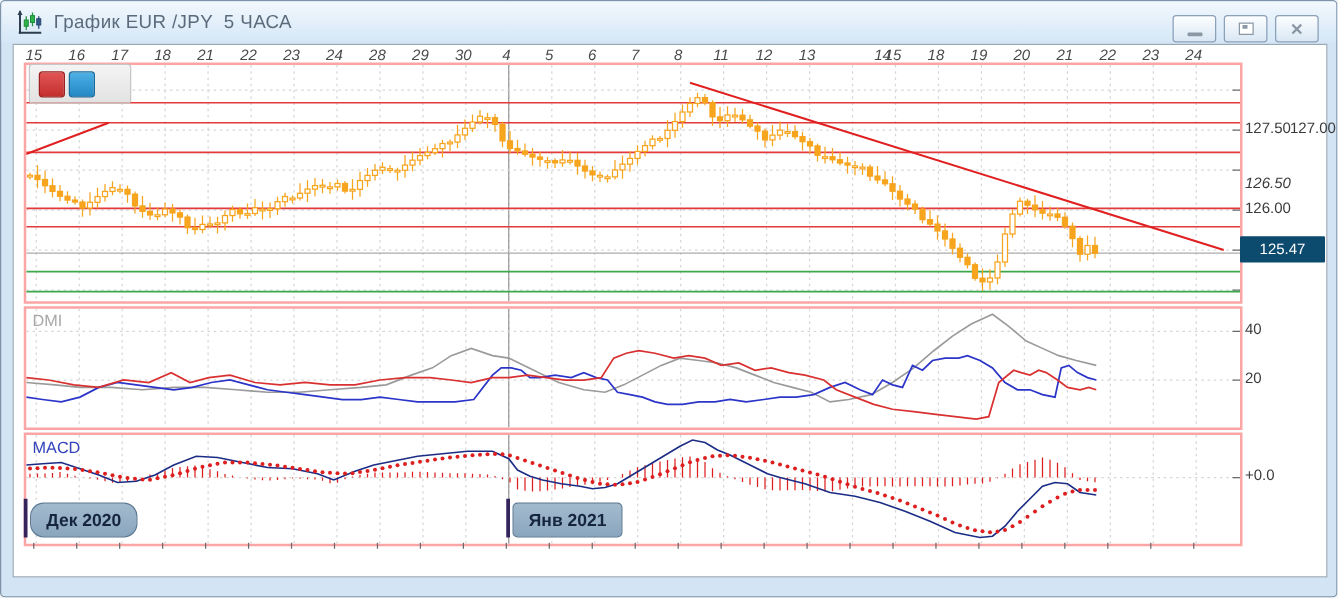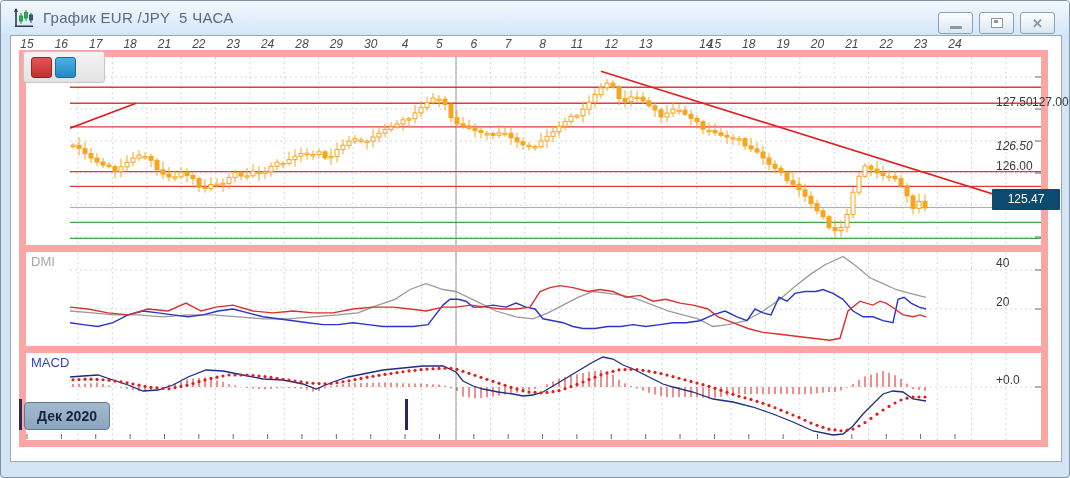--- a/index.html
+++ b/index.html
@@ -7,21 +7,21 @@
   .titlebar{position:absolute;left:0;top:0;width:100%;height:33px;background:linear-gradient(#f2f8fd,#d5e7f7);display:flex;align-items:center;padding-left:12px;box-sizing:border-box;}
   .title-icon{width:22px;height:22px;margin-right:8px;flex:0 0 auto;}
   .title-text{font-size:15px;color:#5b6b7c;letter-spacing:.3px;white-space:pre;}
   .win-controls{position:absolute;right:14px;top:11px;display:flex;gap:6px;}
   .win-btn{width:33px;height:20px;border:1px solid #8ba1b8;border-radius:3px;background:linear-gradient(#fdfeff,#d9e7f3);display:flex;align-items:center;justify-content:center;cursor:default;}
   .glyph-min{width:12px;height:3px;background:#8a97a5;border-radius:1px;margin-top:9px;}
   .glyph-rest{width:10px;height:8px;border:1px solid #8a97a5;position:relative;background:#fff;}
   .glyph-rest::after{content:"";position:absolute;left:2px;top:1px;width:4px;height:3px;background:#8a97a5;}
   .glyph-close{color:#8a97a5;font-size:13px;font-weight:bold;line-height:1;}
   .client{position:absolute;left:9px;top:34px;width:1052px;height:427px;background:#ffffff;border:1px solid #9aa9b8;box-sizing:border-box;}
-  .panel{position:absolute;left:8px;width:971px;border:7px solid #fca5a5;box-sizing:content-box;background:#fff;padding-left:44px;}
+  .panel{position:absolute;left:8px;width:971px;border:2px solid #fca5a5;box-sizing:content-box;background:#fff;}
   .panel svg{display:block;}
   .panel-label{position:absolute;left:5px;top:2px;font-size:13px;pointer-events:none;}
   .lbl-dmi{color:#a8a8a8;}
   .lbl-macd{color:#3344bb;}
   .toolbar-chip{position:absolute;left:12px;top:15px;width:80px;height:30px;background:linear-gradient(#f4f4f4,#e2e2e2);border:1px solid #c6c6c6;border-radius:3px;z-index:5;}
   .sq-btn{position:absolute;top:5px;width:19px;height:19px;border-radius:3px;cursor:pointer;}
   .sq-red{left:7px;background:linear-gradient(#e25555,#c32f2f);border:1px solid #9c1f1f;}
   .sq-blue{left:31px;background:linear-gradient(#4db1e6,#2388c4);border:1px solid #1a6a9a;}
   .axis-label{position:absolute;height:14px;line-height:14px;font-size:12px;color:#3a3a3a;white-space:nowrap;}
   .xaxis-label{position:absolute;top:407px;height:16px;line-height:16px;font-size:12px;color:#4a4a4a;text-align:center;width:28px;font-style:italic;}
@@ -795,22 +795,23 @@
         <line x1="729.77" y1="0" x2="729.77" y2="5" stroke="#6a6a6a" stroke-width="1"></line>
         <line x1="764.14" y1="0" x2="764.14" y2="5" stroke="#6a6a6a" stroke-width="1"></line>
         <line x1="798.51" y1="0" x2="798.51" y2="5" stroke="#6a6a6a" stroke-width="1"></line>
         <line x1="832.8799999999999" y1="0" x2="832.8799999999999" y2="5" stroke="#6a6a6a" stroke-width="1"></line>
         <line x1="867.2499999999999" y1="0" x2="867.2499999999999" y2="5" stroke="#6a6a6a" stroke-width="1"></line>
         <line x1="901.6199999999999" y1="0" x2="901.6199999999999" y2="5" stroke="#6a6a6a" stroke-width="1"></line>
         <line x1="935.9899999999999" y1="0" x2="935.9899999999999" y2="5" stroke="#6a6a6a" stroke-width="1"></line>
       </svg>
 
     <div class="month-bar" style="left:8px;"></div>
-    <div class="month-chip" style="left:13px;">Дек 2020</div>
+    <div class="month-chip" style="left:13px;border-radius:11px;">Дек 2020</div>
     <div class="month-bar" style="left:394px;"></div>
+    <div class="month-chip" style="left:399px;">Янв 2021</div>
 
     <div id="price-labels">
         <div class="axis-label" style="left: 985px; top: 27px; margin-top: 32px;">127.50</div>
         <div class="axis-label" style="left: 985px; top: 59px; margin-left: 36px;">127.00</div>
         <div class="axis-label" style="left: 985px; top: 103px; font-style: italic;">126.50</div>
         <div class="axis-label" style="left: 985px; top: 123px;">126.00</div>
       </div>
     <div class="price-tag">125.47</div>
     <div id="dmi-labels">
         <div class="axis-label" style="left: 985px; top: 220px;">40</div>

